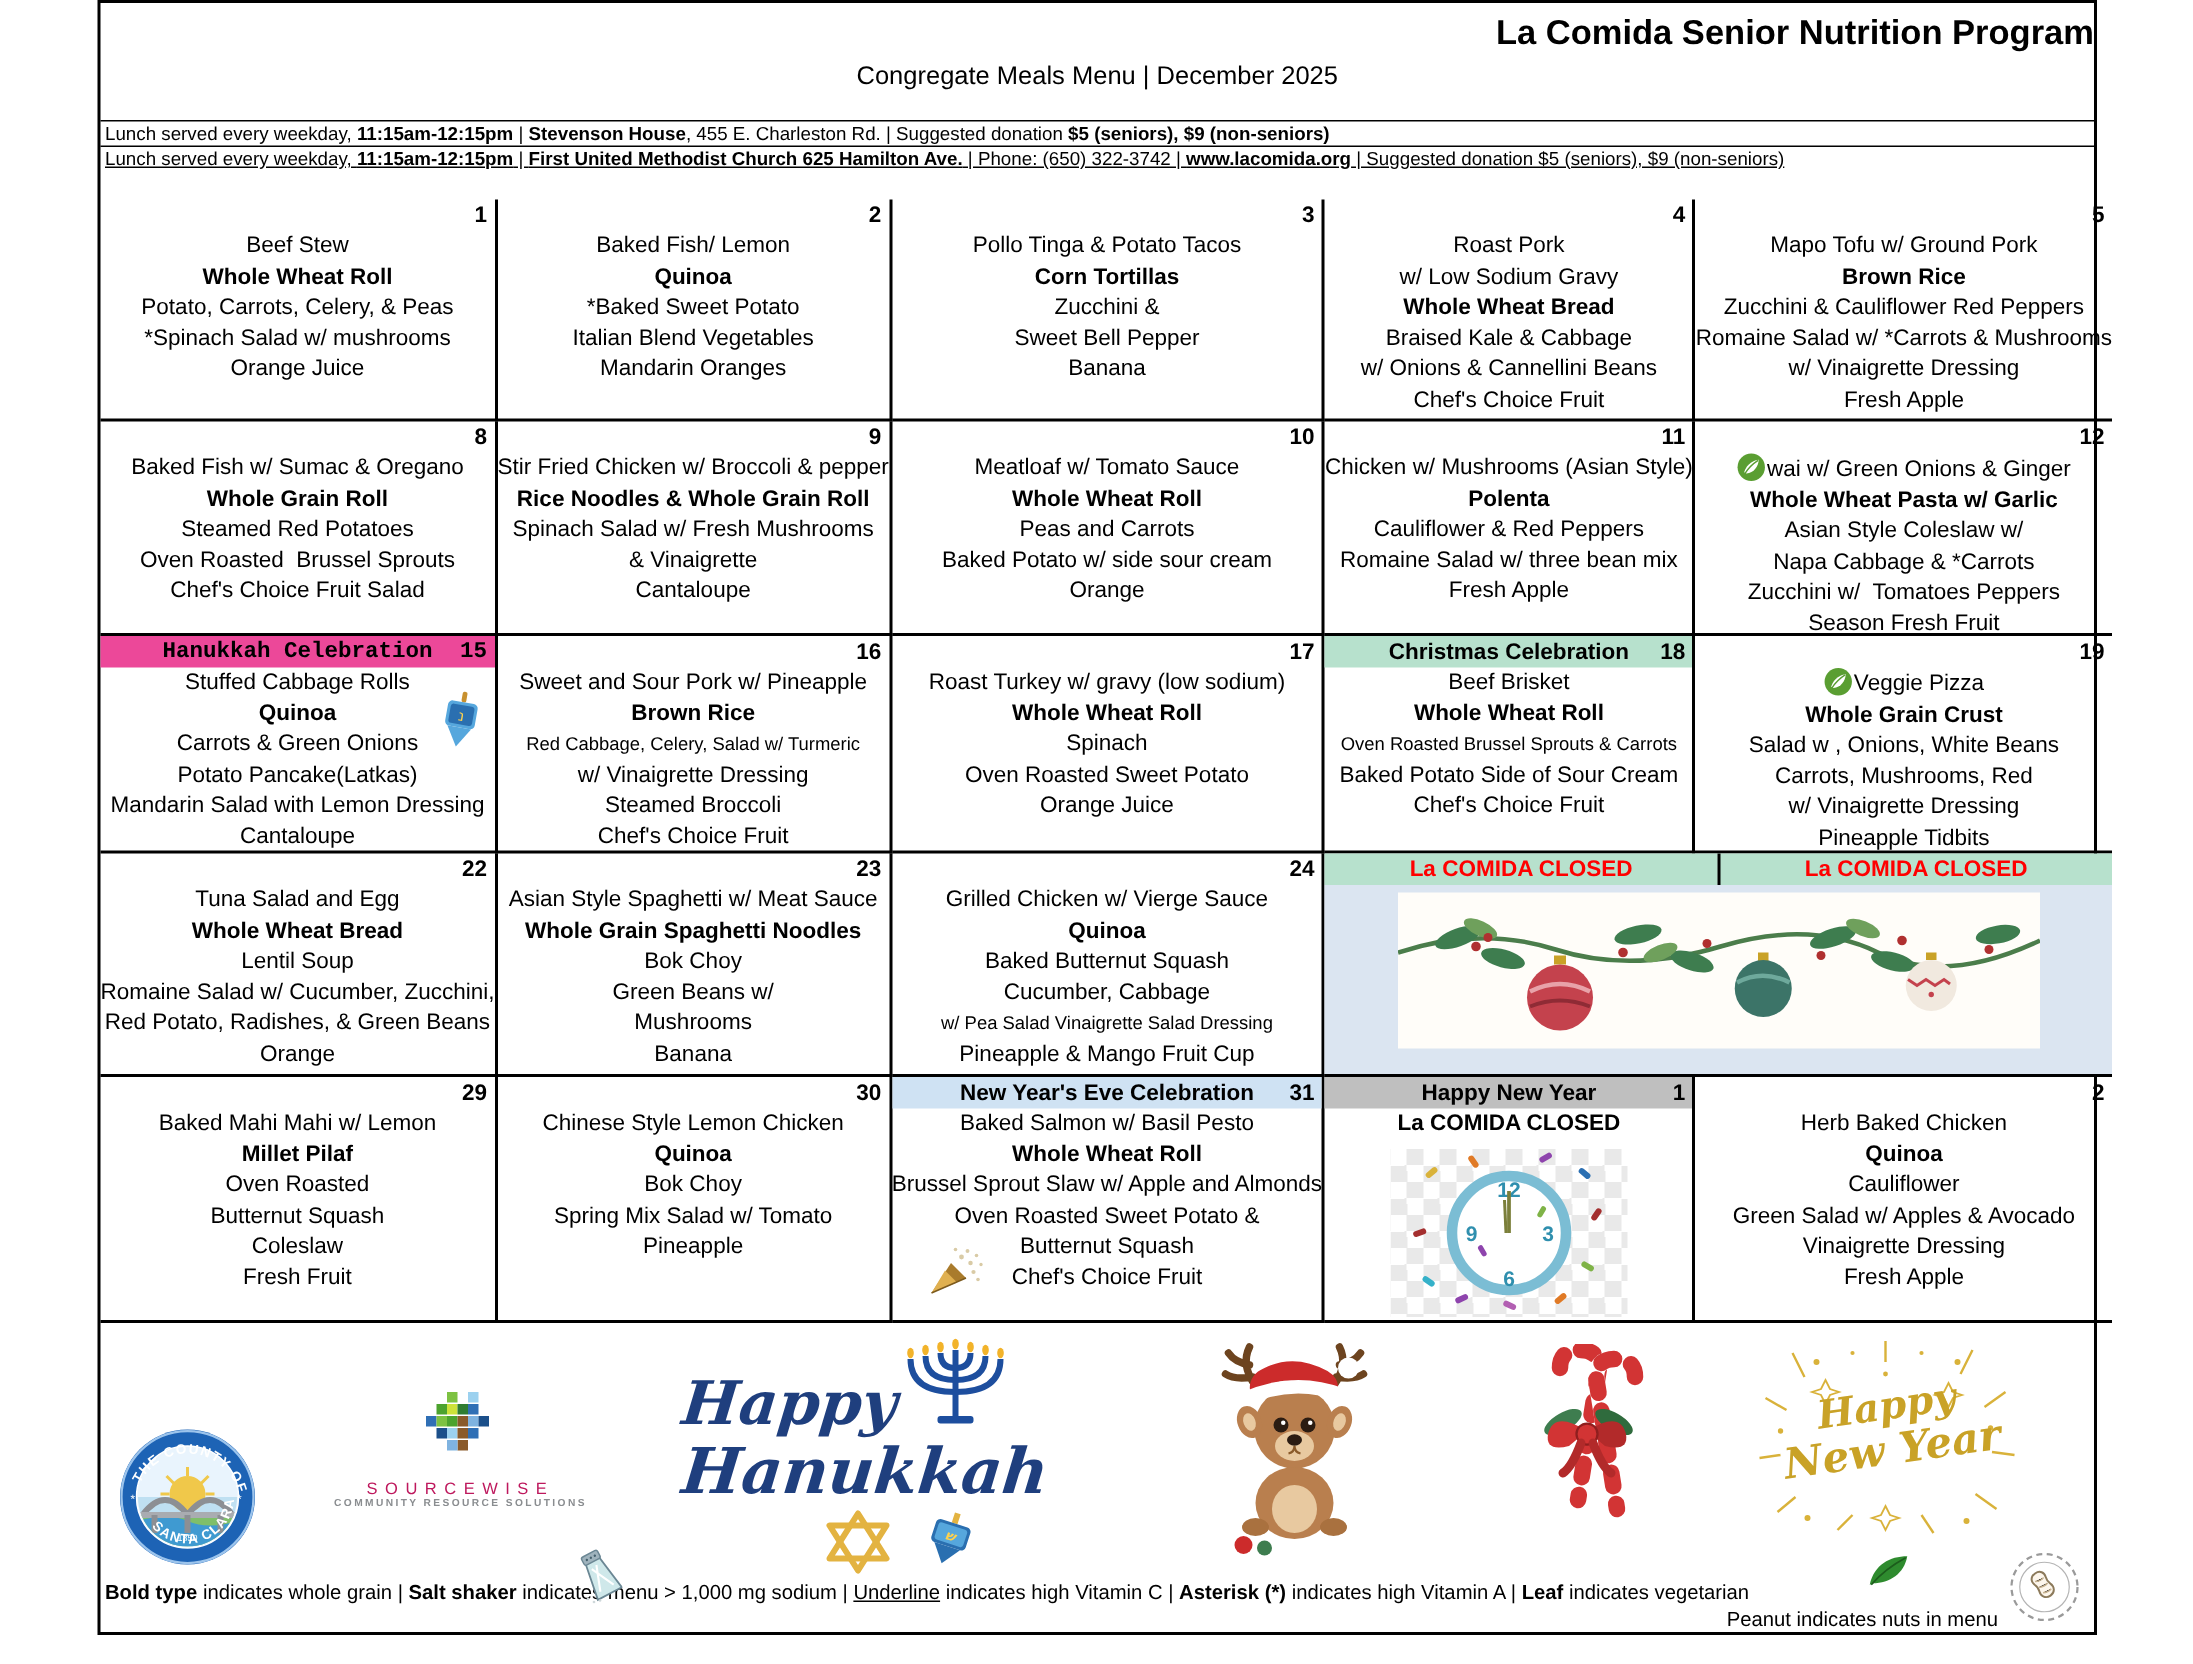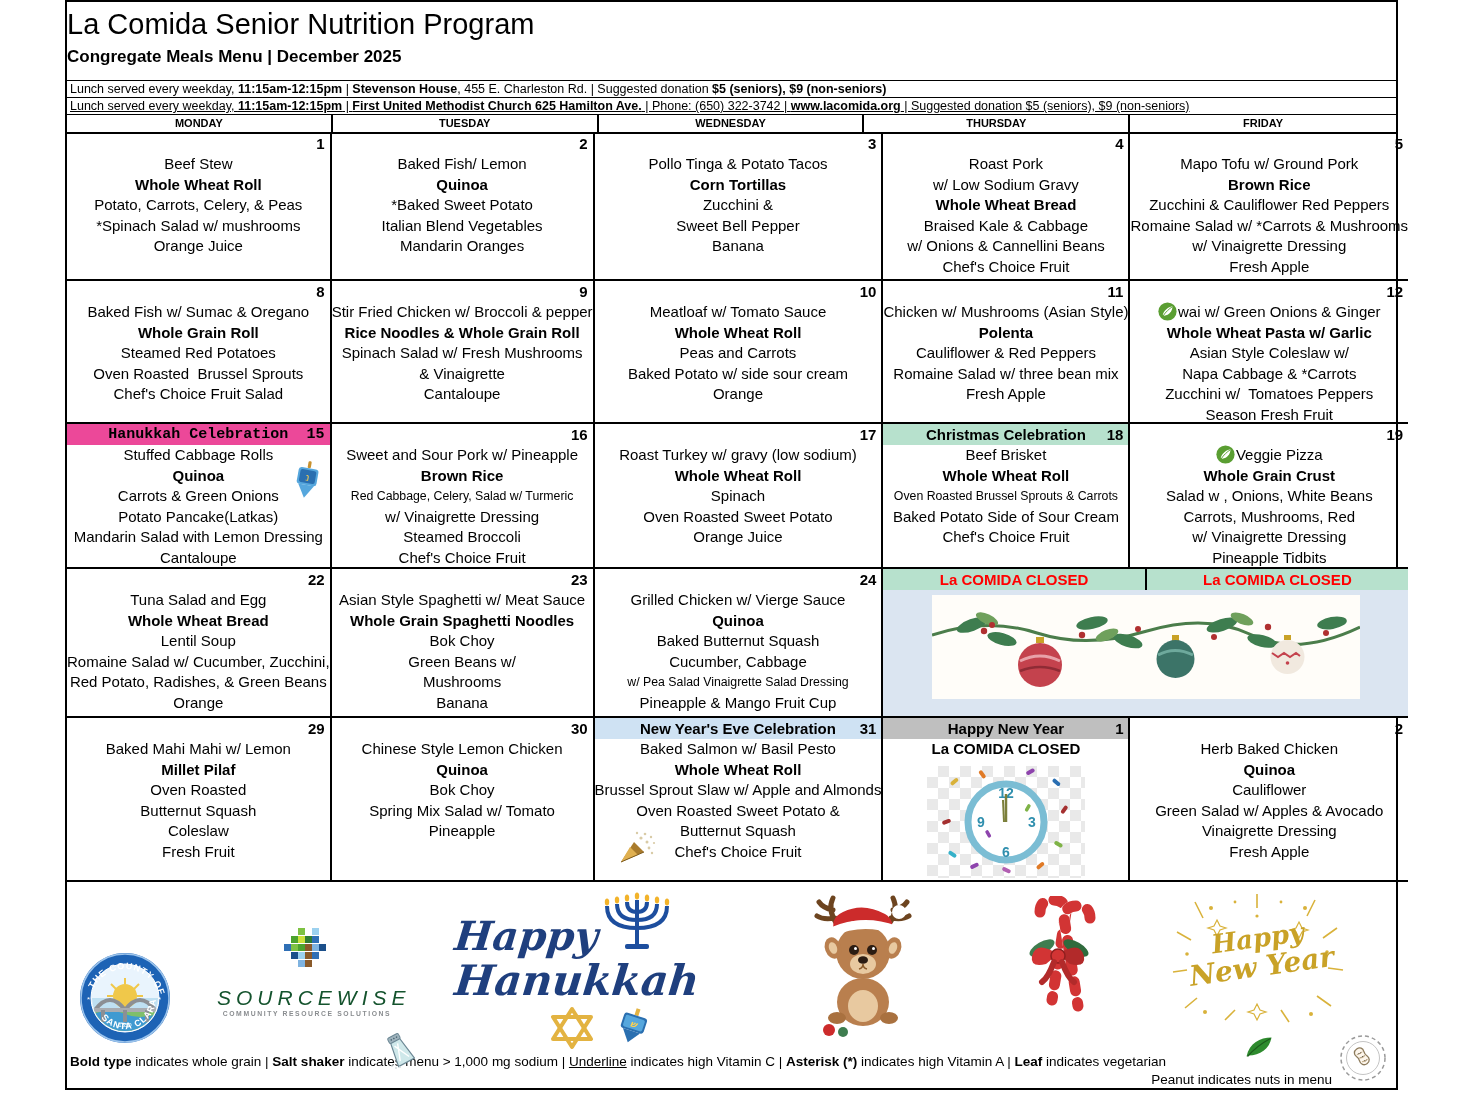--- a/index.html
+++ b/index.html
@@ -2,22 +2,22 @@
 <html><head>
 <meta charset="utf-8">
 <style>
   html,body{margin:0;padding:0;background:#fff;}
   .sheet{position:relative;width:1462px;height:1109px;background:#fff;
          font-family:"Liberation Sans",sans-serif;color:#000;overflow:hidden;}
   .doc{position:absolute;left:65px;top:0;width:1329px;height:1086px;border:2px solid #000;}
 
   
   .masthead{position:absolute;top:0;left:0;right:0;height:78px;}
-  .title{margin-top:6px;text-align:left;font-size:29px;font-weight:normal;}
-  .subtitle{margin-top:6px;text-align:left;font-size:17px;font-weight:bold;}
+  .title{margin-top:6px;text-align:right;font-size:23px;font-weight:bold;}
+  .subtitle{margin-top:6px;text-align:center;font-size:17px;font-weight:normal;}
   .lacomida-logo{position:absolute;right:8px;top:2px;width:190px;height:104px;text-align:center;z-index:5;background:#fff;}
   .lacomida-name{font-size:23px;font-weight:bold;color:#e8623d;letter-spacing:1px;margin-top:-4px;}
 
   
   .info-row{position:absolute;left:0;right:0;height:16px;border-top:1px solid #000;
             font-size:12.5px;line-height:16px;padding-left:3px;white-space:pre;}
   .info-row-1{top:78px;}
   .info-row-2{top:95px;text-decoration:underline;}
 
   
@@ -50,21 +50,21 @@
   .closed-banner + .closed-banner{border-left:2px solid #000;}
   .closed-body{position:absolute;top:21px;left:0;right:0;bottom:0;background:#dbe5f1;}
   .garland-box{position:absolute;left:50%;transform:translateX(-50%);top:5px;width:428px;height:104px;background:#fffdf9;}
   .garland-box svg{width:100%;height:100%;}
 
   
   .logos{position:absolute;top:880px;left:0;right:0;height:164px;}
   .logo-item{position:absolute;}
   .seal{left:12px;top:70px;}
   .sourcewise{left:150px;top:46px;width:180px;text-align:center;}
-  .sw-name{font-size:21px;letter-spacing:5px;color:#14532d;margin-top:4px;font-style:italic;}
+  .sw-name{font-size:11px;letter-spacing:5px;color:#be185d;margin-top:4px;}
   .sw-tag{font-size:6.8px;letter-spacing:1.6px;color:#8a8d90;font-weight:bold;}
   .hanukkah{left:388px;top:10px;width:290px;color:#1f3f7e;
             font-family:"DejaVu Serif",serif;font-style:italic;font-weight:bold;}
   .hk-line1{font-size:40px;line-height:44px;transform:skewX(-6deg);}
   .hk-line2{font-size:42px;line-height:46px;transform:skewX(-6deg);}
   .hk-row{display:flex;align-items:flex-end;}
   .hk-symbols{display:flex;gap:16px;justify-content:center;margin-top:2px;}
   .reindeer{left:742px;top:8px;}
   .candy{left:935px;top:14px;}
   .newyear{left:1098px;top:10px;width:185px;height:140px;}
@@ -89,27 +89,20 @@
 
     <div class="masthead">
       <div class="title">La Comida Senior Nutrition Program</div>
       <div class="subtitle">Congregate Meals Menu | December 2025</div>
     </div>
 
 
     <div class="info-row info-row-1" id="info1"><span>Lunch served every weekday, </span><span style="font-weight: bold;">11:15am-12:15pm</span><span> | </span><span style="font-weight: bold;">Stevenson House</span><span>, 455 E. Charleston Rd. | Suggested donation </span><span style="font-weight: bold;">$5 (seniors), $9 (non-seniors)</span></div>
     <div class="info-row info-row-2" id="info2"><span>Lunch served every weekday, </span><span style="font-weight: bold;">11:15am-12:15pm</span><span> | </span><span style="font-weight: bold;">First United Methodist Church 625 Hamilton Ave.</span><span> | Phone: (650) 322-3742 | </span><span style="font-weight: bold;">www.lacomida.org</span><span> | Suggested donation $5 (seniors), $9 (non-seniors)</span></div>
 
-    <div class="dayrow">
-      <div class="dh">MONDAY</div>
-      <div class="dh">TUESDAY</div>
-      <div class="dh">WEDNESDAY</div>
-      <div class="dh">THURSDAY</div>
-      <div class="dh">FRIDAY</div>
-    </div>
 
     <div class="calendar" id="calendar">
         <div class="cell">
           <div class="cell-top">
             <span class="datenum">1</span>
           </div>
           <div class="lines">
             <div class="line"><span>Beef Stew</span></div>
             <div class="line b"><span>Whole Wheat Roll</span></div>
             <div class="line"><span>Potato, Carrots, Celery, &amp; Peas</span></div>

